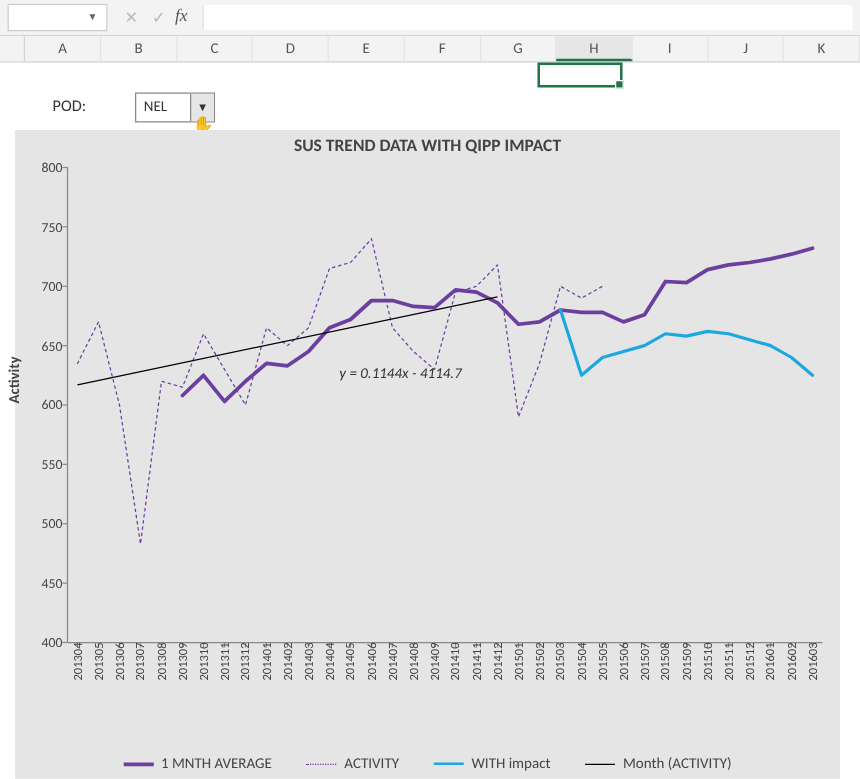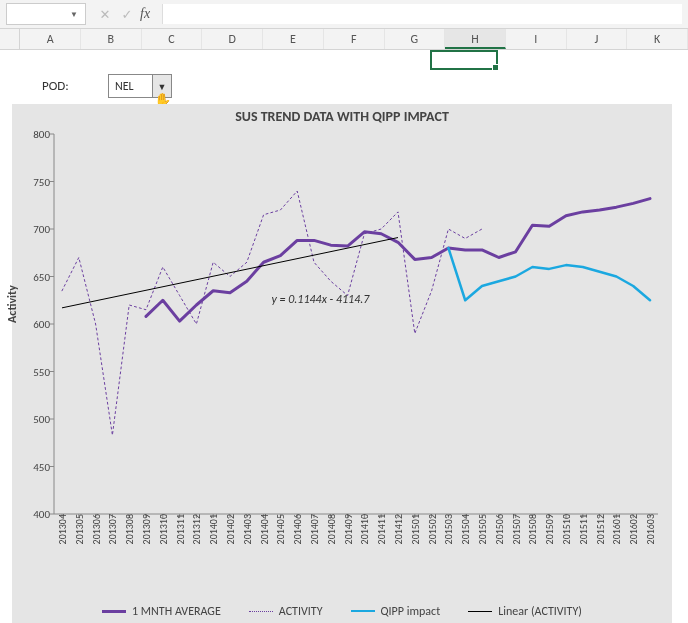--- a/index.html
+++ b/index.html
@@ -350,21 +350,21 @@
         <div class="leg">
           <div class="swatch" style="border-top: 3px solid rgb(107, 63, 160);"></div>
           <span>1 MNTH AVERAGE</span>
         </div>
         <div class="leg">
           <div class="swatch" style="border-top: 1px dotted rgb(107, 63, 160);"></div>
           <span>ACTIVITY</span>
         </div>
         <div class="leg">
           <div class="swatch" style="border-top: 2.5px solid rgb(27, 168, 224);"></div>
-          <span>QIPP impact</span>
+          <span>WITH impact</span>
         </div>
         <div class="leg">
           <div class="swatch" style="border-top: 1px solid rgb(0, 0, 0);"></div>
-          <span>Linear (ACTIVITY)</span>
+          <span>Month (ACTIVITY)</span>
         </div>
       </div>
   </div>
 </div>
 
 </body></html>

